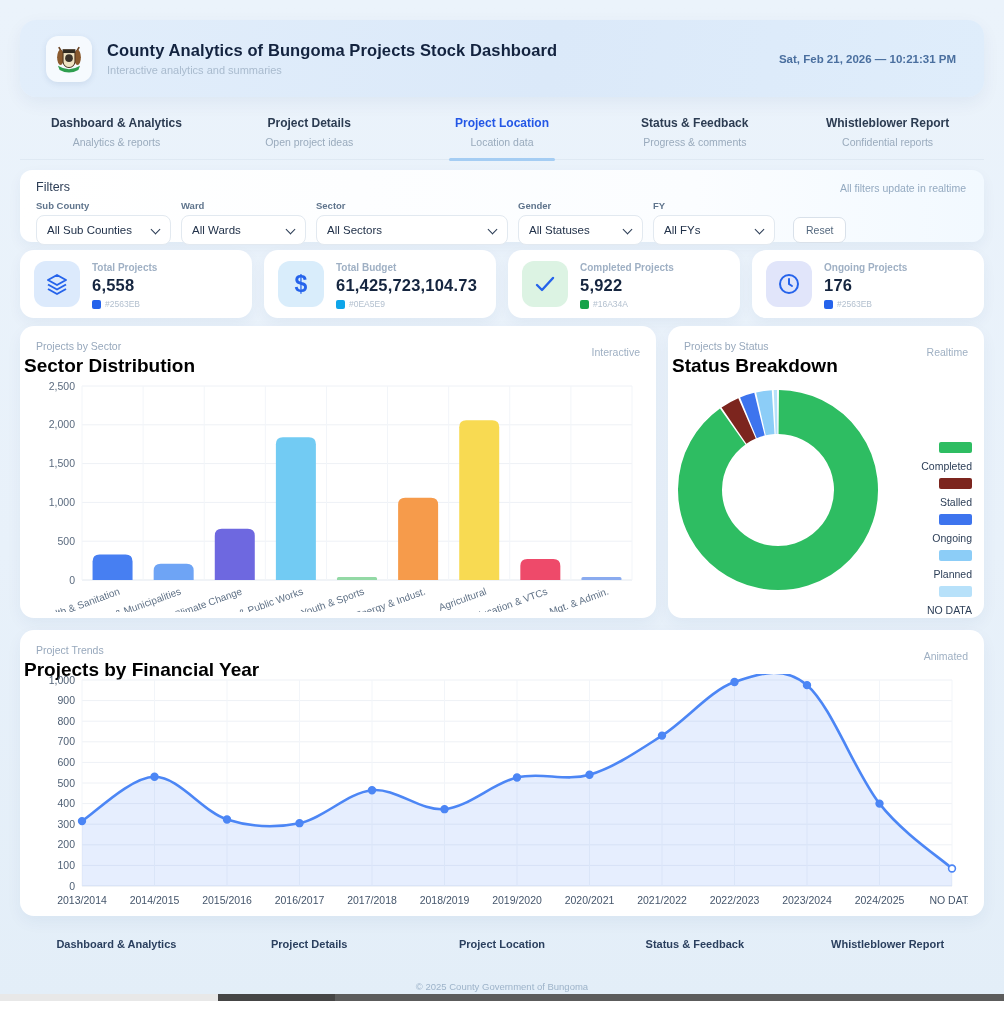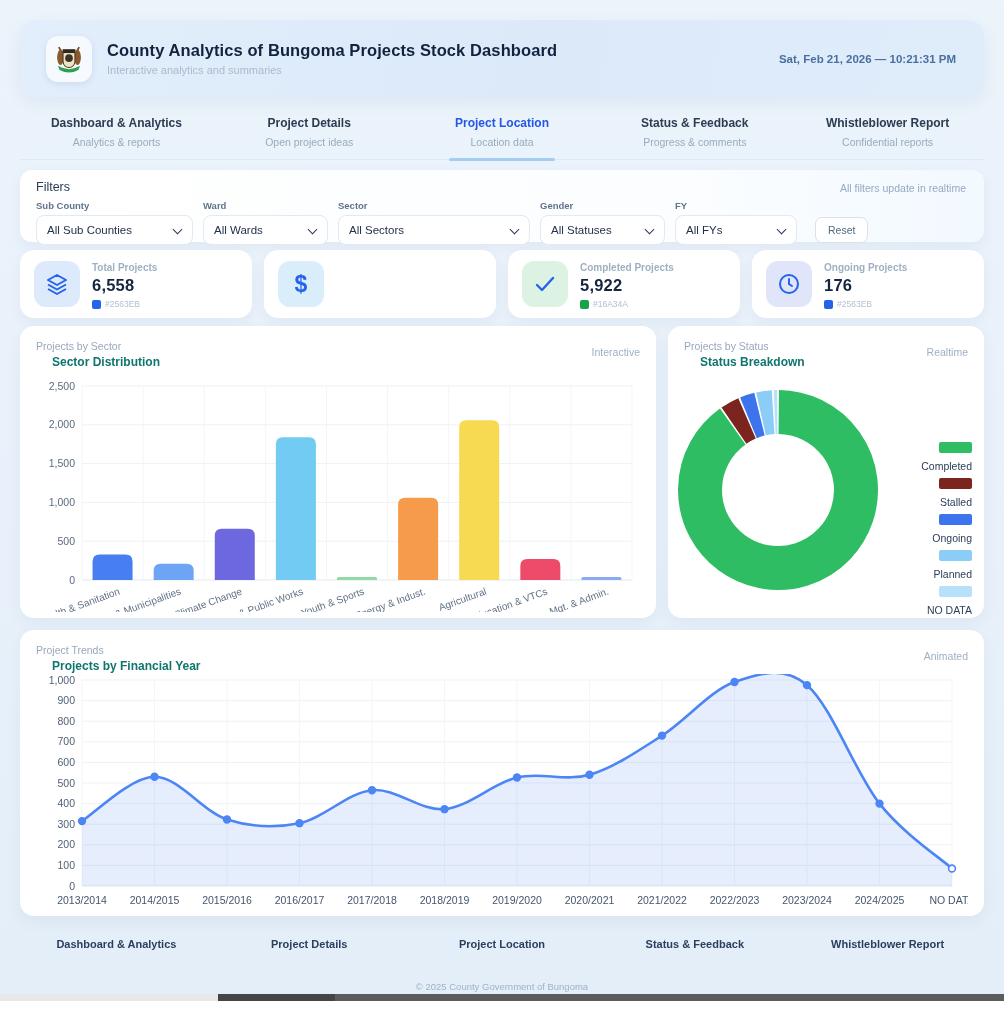--- a/index.html
+++ b/index.html
@@ -30,21 +30,21 @@
              background:linear-gradient(90deg,#ffffff 0%,#fbfdff 70%,#f2f9ff 100%);
              box-shadow:0 5px 14px rgba(23,59,115,0.05); padding:10px 16px 0 16px; }
   .filters-title { font-size:12.5px; font-weight:400; color:#2b3c55; }
   .filters-note { position:absolute; right:18px; top:12px; font-size:10.5px; color:#94aac1; }
   .filters-row { display:flex; gap:10px; margin-top:6px; align-items:flex-end; }
   .field { display:flex; flex-direction:column; }
   .field-label { font-size:9.5px; font-weight:700; color:#5f748c; margin-bottom:4px; }
   .select { position:relative; height:30px; border:1px solid #e2e9f0; border-radius:8px; background:#ffffff;
             font-size:11.5px; color:#22324a; display:flex; align-items:center; padding:0 26px 0 10px; cursor:pointer; }
   .chev { position:absolute; right:11px; top:10px; width:7px; height:7px; border-right:1.8px solid #2b3c55; border-bottom:1.8px solid #2b3c55; transform:rotate(45deg); }
-  .w1{width:157px}.w2{width:125px}.w3{width:192px}.w4{width:125px}.w5{width:122px}
+  .w1{width:135px}.w2{width:125px}.w3{width:192px}.w4{width:125px}.w5{width:122px}
   .reset-btn { height:26px; padding:0 12px; margin-left:8px; margin-bottom:2px; font-size:10.5px; color:#55697f;
                background:#ffffff; border:1px solid #d9e1ea; border-radius:7px; cursor:pointer; font-family:inherit; }
 
   
   .stats { position:absolute; left:20px; top:250px; width:964px; display:flex; gap:12px; }
   .stat-card { flex:1; height:68px; background:#ffffff; border-radius:14px; box-shadow:0 5px 14px rgba(23,59,115,0.05);
                display:flex; padding:11px 14px; }
   .stat-icon { width:46px; height:46px; border-radius:12px; display:flex; align-items:center; justify-content:center; }
   .bg-blue{background:#dceafc}.bg-sky{background:#d9edfb}.bg-green{background:#dcf3e3}.bg-indigo{background:#e1e5fa}
   .stat-text { margin-left:12px; padding-top:1px; }
@@ -54,21 +54,21 @@
   .stat-swatch { width:9px; height:9px; border-radius:2px; background:#ccc; }
   .stat-hex { font-size:8.5px; color:#b3c0cf; }
   .dollar-glyph { font-size:23px; font-weight:700; color:#2563eb; font-family:"Liberation Sans", sans-serif; }
 
   
   .card { position:absolute; background:#ffffff; border-radius:14px; box-shadow:0 6px 16px rgba(23,59,115,0.05); overflow:hidden; }
   .bar-card  { left:20px;  top:326px; width:636px; height:292px; }
   .donut-card{ left:668px; top:326px; width:316px; height:292px; }
   .line-card { left:20px;  top:630px; width:964px; height:286px; }
   .card-sub   { position:absolute; left:16px; top:14px; font-size:10.5px; color:#97a8bc; }
-  .card-title { position:absolute; left:32px; top:29px; font-size:12px; font-weight:700; color:#0f766e; }
+  .card-title { position:absolute; left:4px; top:29px; font-size:19px; font-weight:700; color:#000000; }
   .card-badge { position:absolute; right:16px; top:20px; font-size:10.5px; color:#9fb0c3; }
   .bar-plot  { position:absolute; left:16px; top:50px; width:604px; height:236px; }
   .line-plot { position:absolute; left:16px; top:44px; width:932px; height:238px; }
   .donut-plot{ position:absolute; left:0px;  top:52px; width:224px; height:228px; }
 
   .legend { position:absolute; right:12px; top:116px; }
   .legend-item { display:flex; align-items:flex-end; gap:7px; margin-bottom:6px;flex-direction:column; }
   .legend-swatch { width:33px; height:11px; border-radius:2px; background:#ccc; }
   .legend-label { font-size:10.5px; color:#2c3e57; }
 
@@ -190,20 +190,28 @@
         <div class="stat-badge">
             <span class="stat-swatch" style="background: rgb(37, 99, 235);"></span>
             <span class="stat-hex">#2563EB</span>
           </div>
       </div>
     </div>
     <div class="stat-card">
       <div class="stat-icon bg-sky">
           <span class="dollar-glyph">$</span>
         </div>
+      <div class="stat-text">
+        <div class="stat-label">Total Budget</div>
+        <div class="stat-value">61,425,723,104.73</div>
+        <div class="stat-badge">
+            <span class="stat-swatch" style="background: rgb(14, 165, 233);"></span>
+            <span class="stat-hex">#0EA5E9</span>
+          </div>
+      </div>
     </div>
     <div class="stat-card">
       <div class="stat-icon bg-green">
         <svg width="24" height="24" viewBox="0 0 24 24" fill="none" stroke="#2563eb" stroke-width="2.4" stroke-linecap="round" stroke-linejoin="round">
             <path d="M4 13l5 5 11-12"></path>
           </svg>
       </div>
       <div class="stat-text">
         <div class="stat-label">Completed Projects</div>
         <div class="stat-value">5,922</div>

